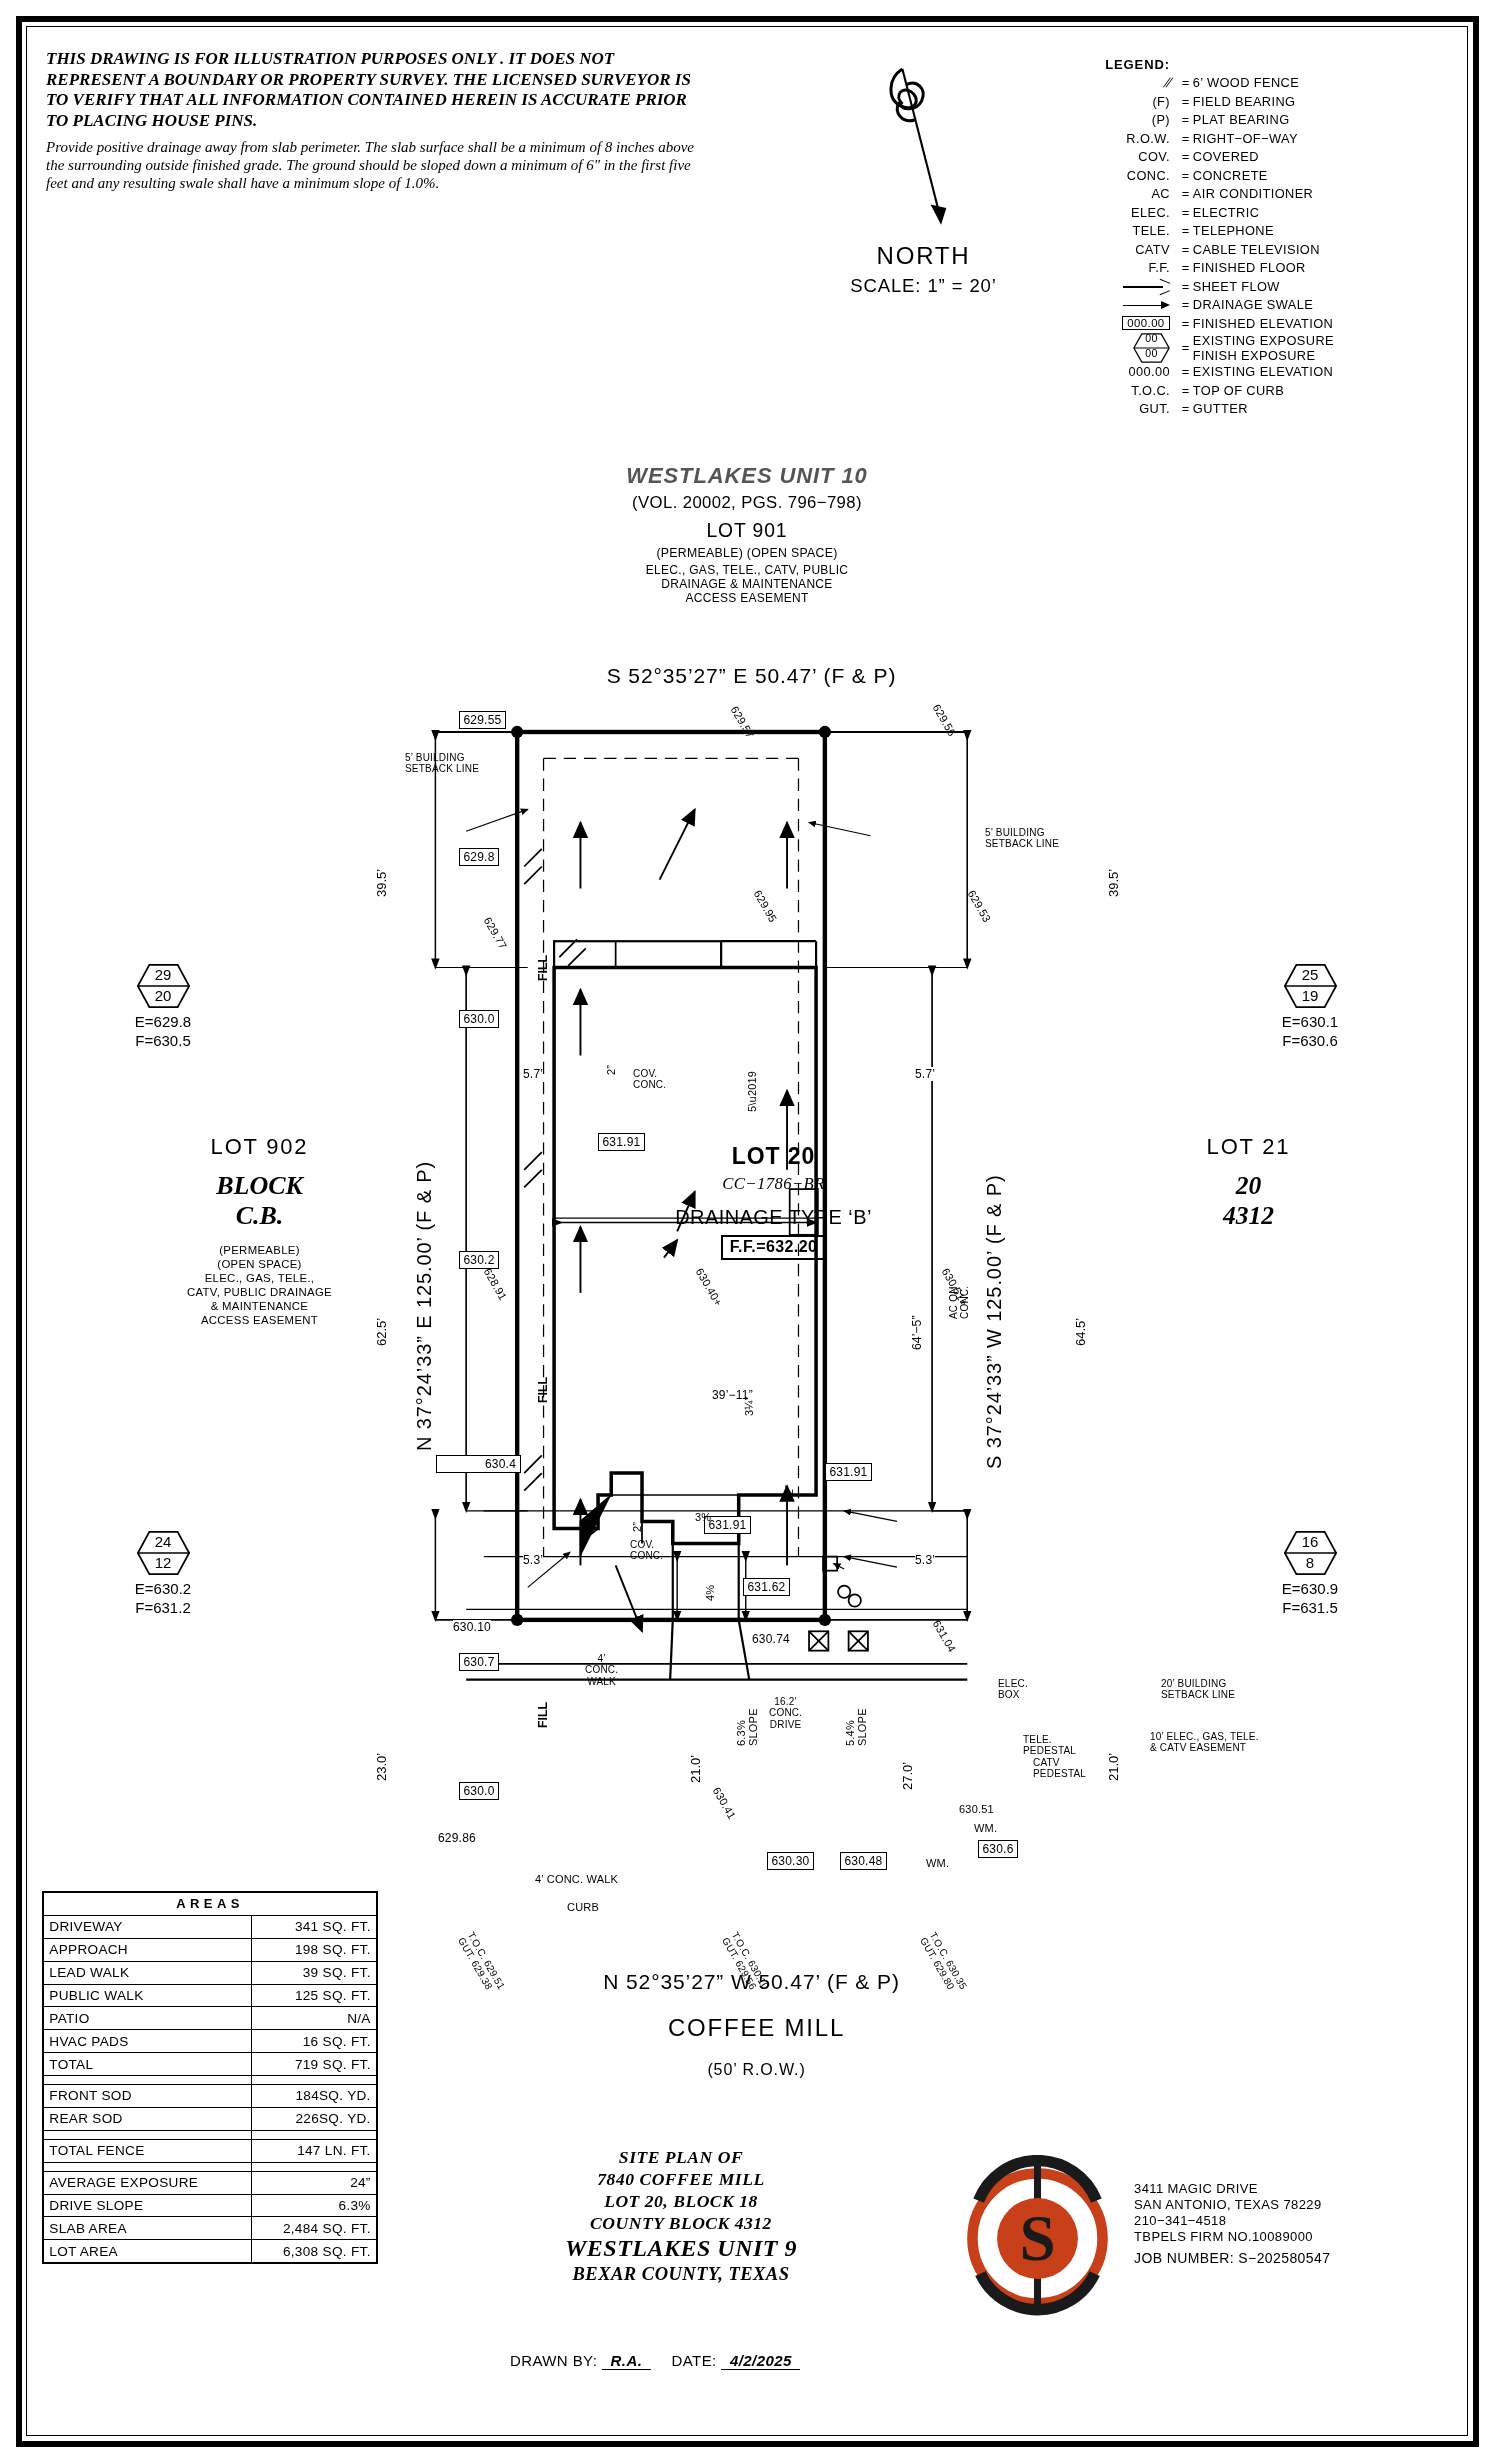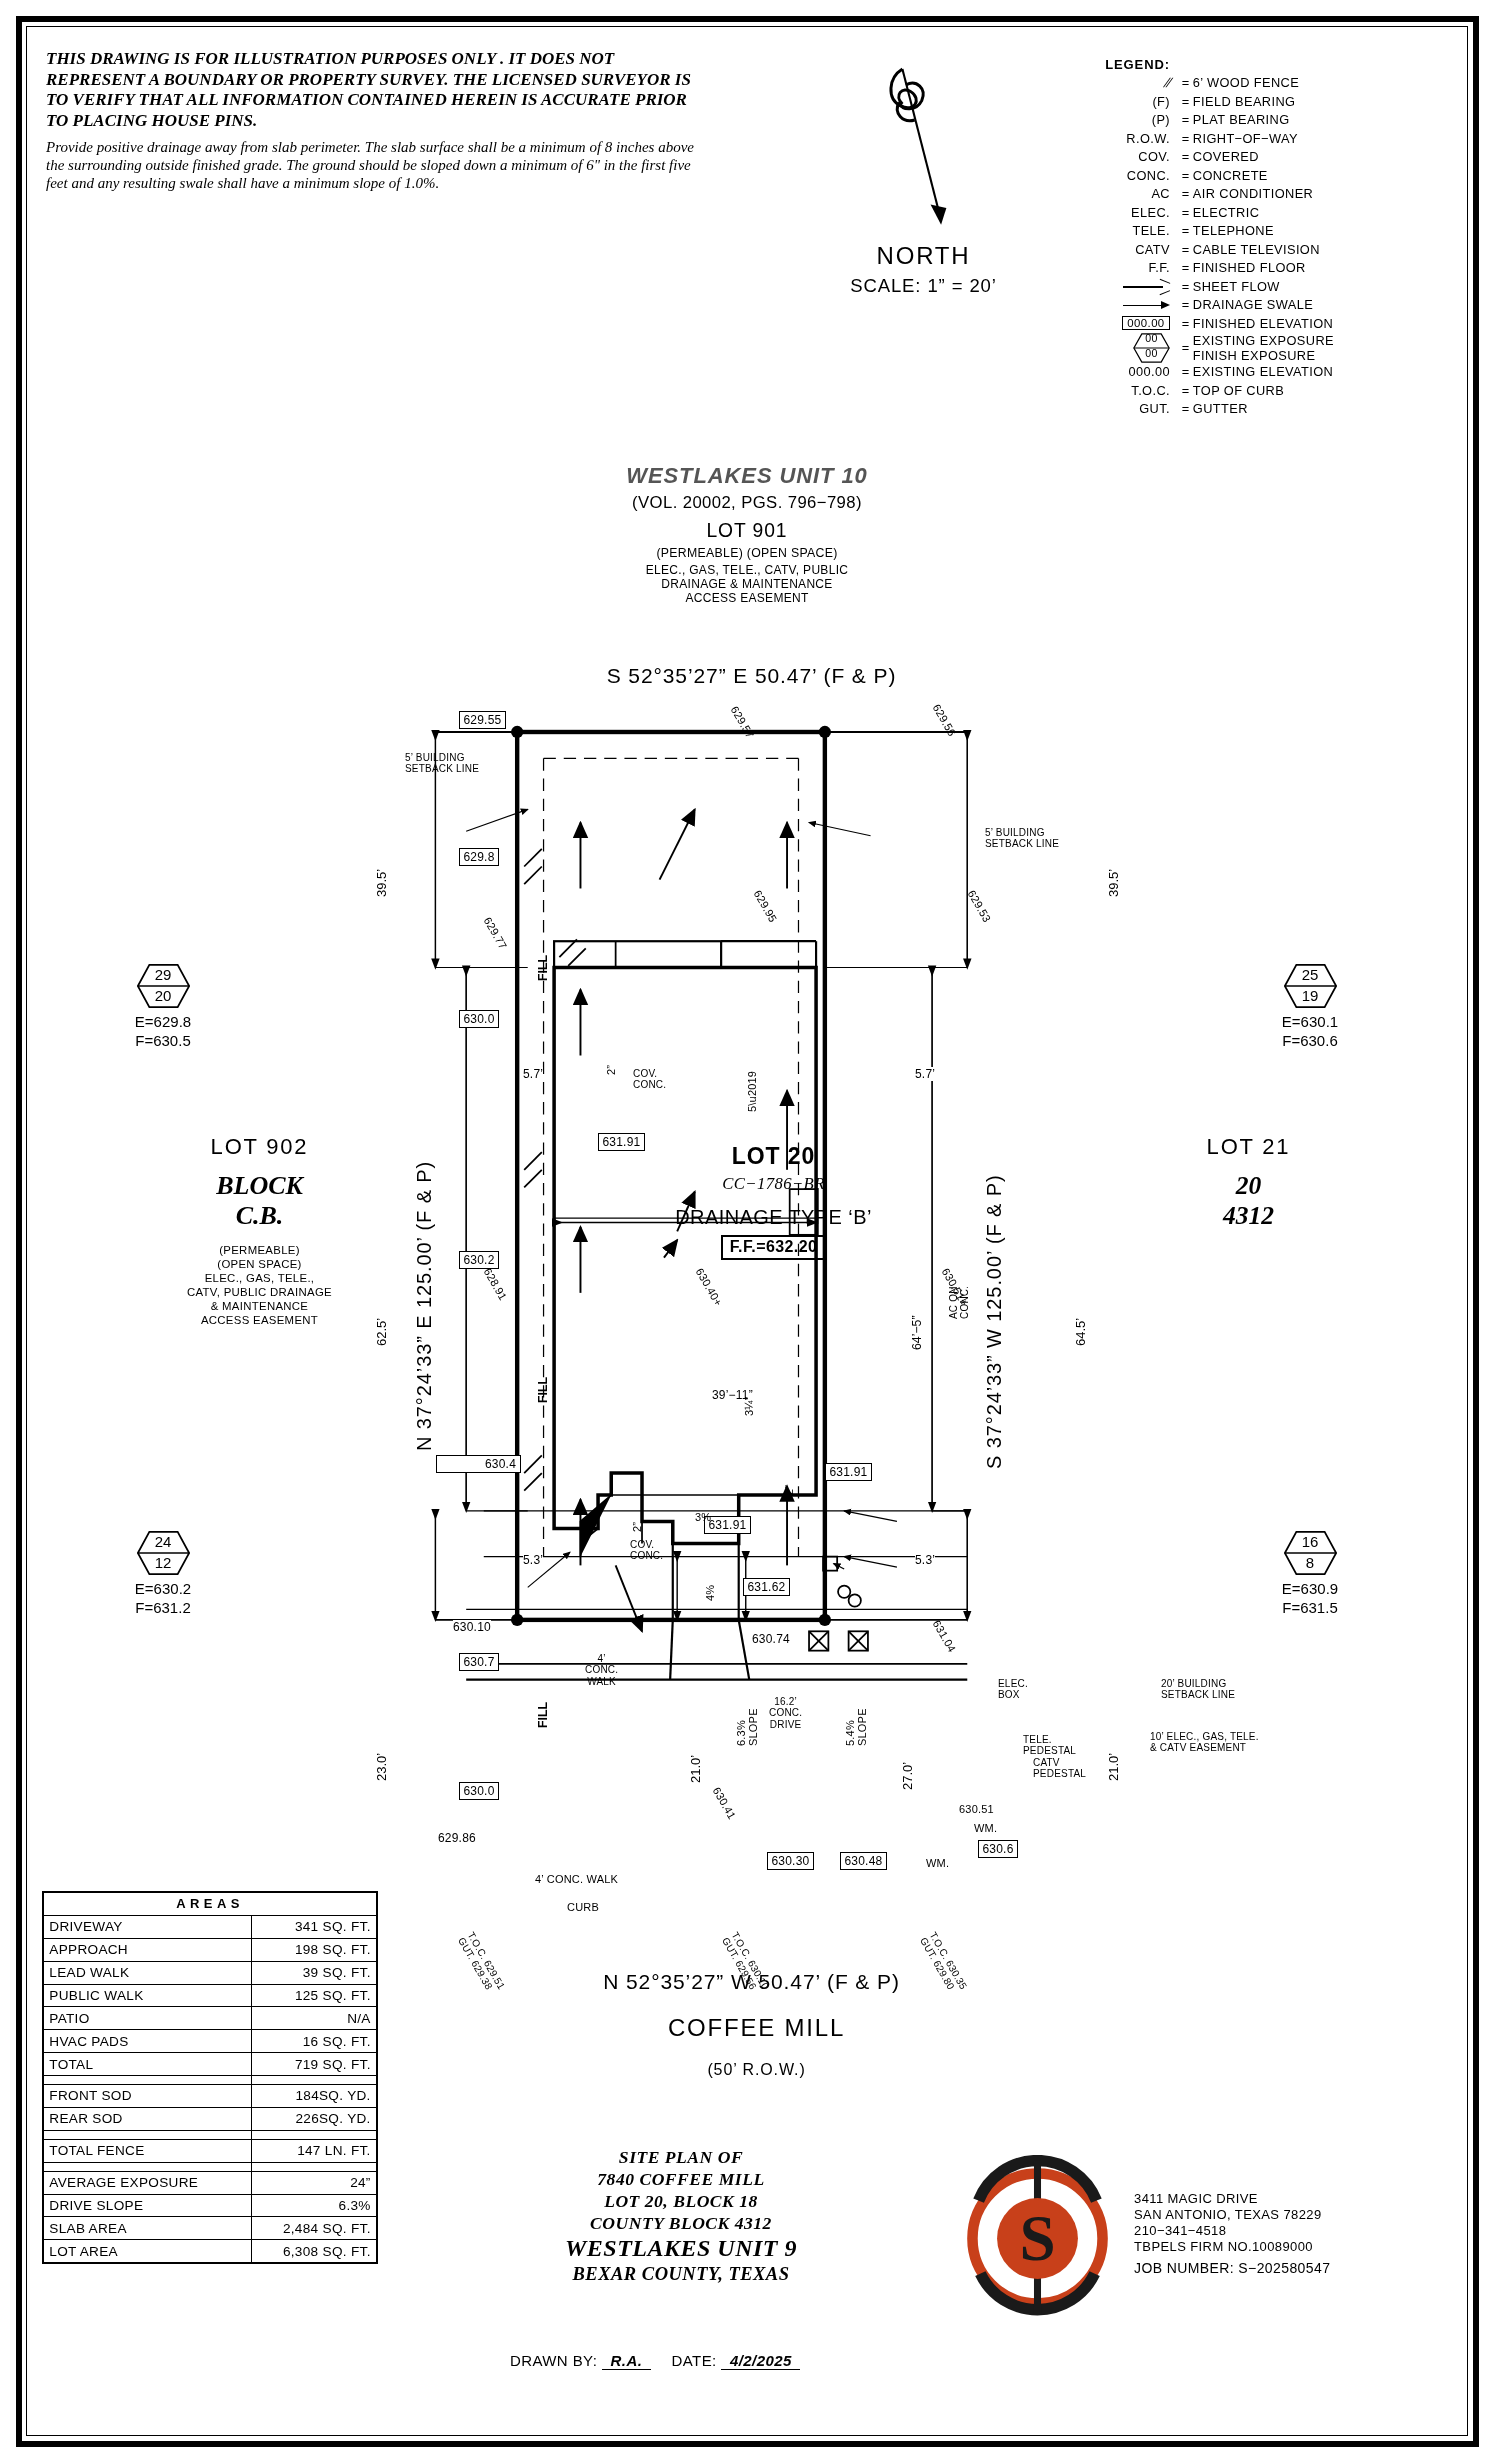--- a/index.html
+++ b/index.html
@@ -96,21 +96,21 @@
   
   #titleblock{left:492px;top:2146px;width:378px;text-align:center;font-family:"Liberation Serif",serif;}
   #titleblock .l{font-style:italic;font-weight:bold;font-size:17.6px;line-height:22px;letter-spacing:0.5px;}
   #titleblock .big{font-style:italic;font-weight:bold;font-size:24px;line-height:28px;letter-spacing:0.5px;}
   #titleblock .l2{font-style:italic;font-weight:bold;font-size:18.5px;line-height:24px;letter-spacing:0.5px;}
   #drawnby{left:510px;top:2352px;width:369px;font-size:15px;font-family:"Liberation Sans",sans-serif;letter-spacing:0.4px;}
   #drawnby .u{border-bottom:1.8px solid #000;padding:0 8.8px;font-weight:bold;font-style:italic;}
 
   #company{left:1134px;top:2181px;width:299px;}
   #company .n1{font-size:22px;letter-spacing:1.8px;line-height:25.5px;}
-  #company .addr{font-size:13px;line-height:16px;letter-spacing:0.4px;margin-top:10px;}
+  #company .addr{font-size:13px;line-height:16px;letter-spacing:0.4px;margin-top:0;}
   #logo{left:954px;top:2155px;width:167px;height:167px;}
 
   #coffee{left:528px;top:2014px;width:457px;text-align:center;}
   #coffee .c1{font-size:24px;letter-spacing:1.8px;}
   #coffee .c2{font-size:16px;letter-spacing:0.9px;margin-top:19px;}
 </style>
 </head>
 <body>
 
 <div class="sheet">

